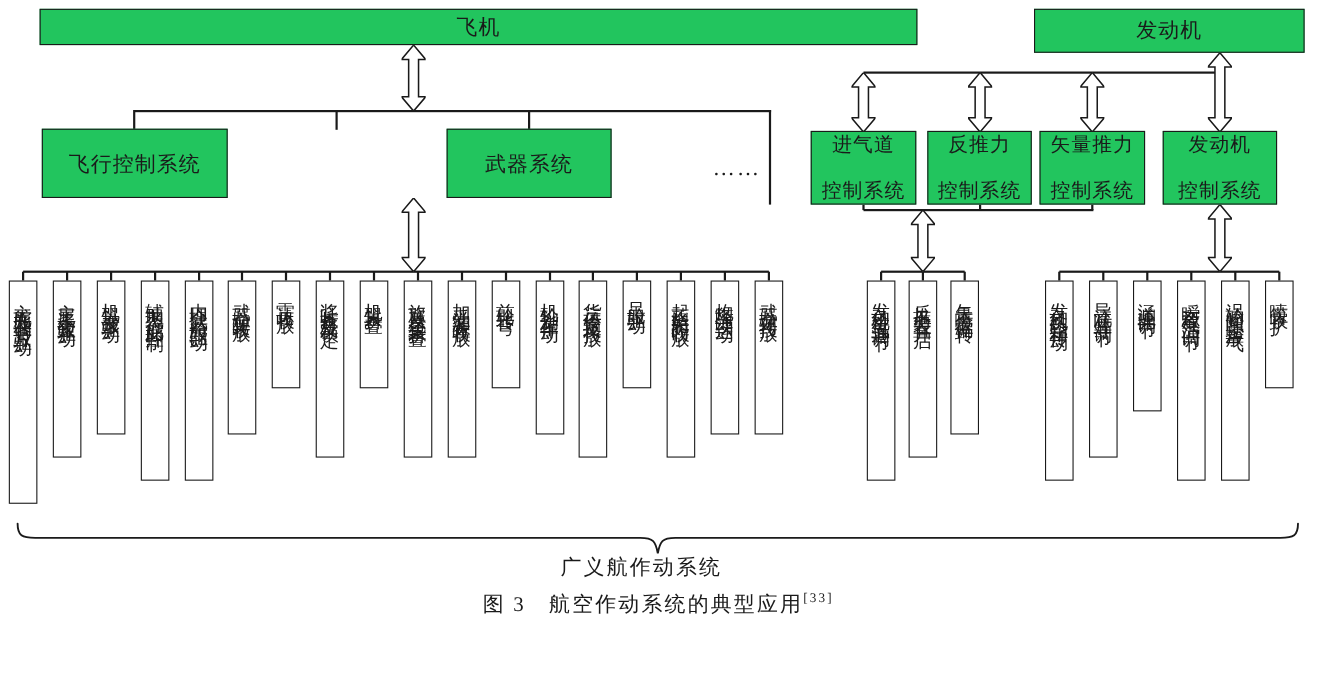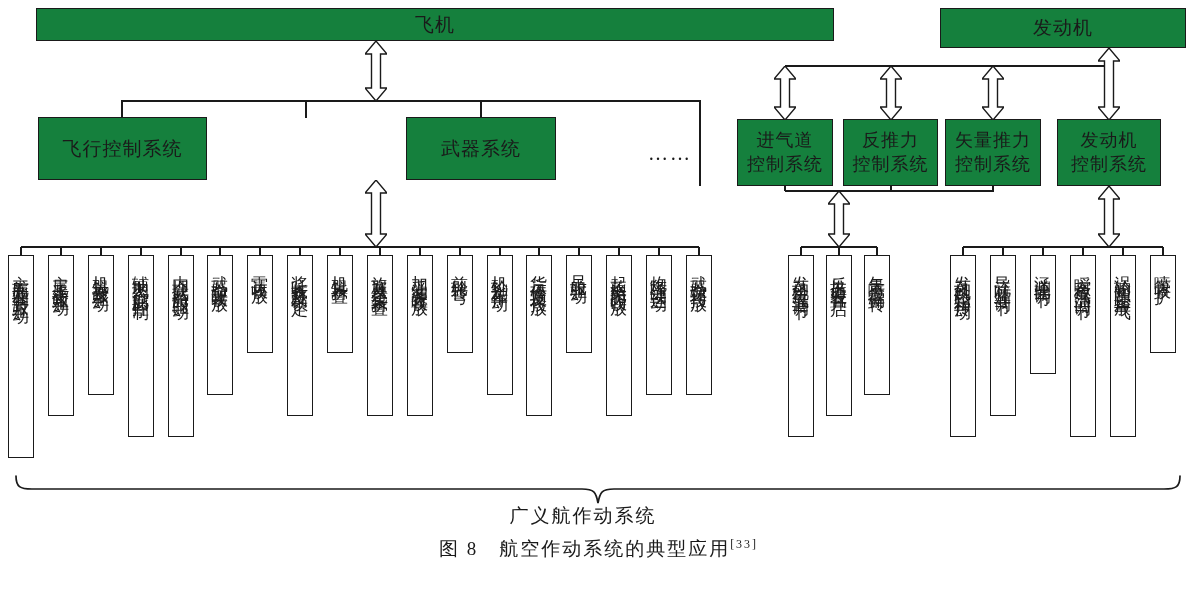--- a/index.html
+++ b/index.html
@@ -3,25 +3,25 @@
 <meta charset="utf-8">
 <style>
   * { margin:0; padding:0; box-sizing:border-box; }
   html,body { background:#ffffff; }
   .canvas {
     position:relative; width:1197px; height:612px; background:#fff;
     font-family:"Liberation Serif","DejaVu Serif",serif; color:#1a1a1a;
     overflow:hidden;
   }
   .box {
-    position:absolute; border:1.5px solid #1a1a1a; background:#15803d;
+    position:absolute; border:1.5px solid #1a1a1a; background:#22c55e;
     display:flex; align-items:center; justify-content:center;
     font-size:19px; letter-spacing:1px; z-index:3; text-align:center;
   }
-  .box2 { flex-direction:column; font-size:18px; line-height:1.3; letter-spacing:1px; }
+  .box2 { flex-direction:column; font-size:18px; line-height:1.3; letter-spacing:1px;justify-content:space-between; }
   .leaf {
     position:absolute; border:1.5px solid #1a1a1a; background:#fff;
     width:26px; writing-mode:vertical-lr; text-orientation:upright;
     font-size:17px; letter-spacing:4px; line-height:23px;
     padding-top:6px; z-index:3;
   }
   .line { position:absolute; background:#1a1a1a; z-index:1; }
   .line.h { height:1.5px; }
   .line.v { width:1.5px; }
   .dblarrow { position:absolute; z-index:2; }
@@ -64,21 +64,21 @@
     <span>发动机</span>
     <span>控制系统</span>
   </div>
 
   <svg class="brace-svg" width="1168" height="32" viewBox="0 0 1168 32">
     <path d="M2 2 C2 13 6 15 18 15 L568 15 C580 15 582 18 584 29 C586 18 588 15 600 15 L1150 15 C1162 15 1166 13 1166 2"></path>
   </svg>
   <div class="brace-label">广义航作动系统</div>
 
   <div class="caption cap-zh">
-    <span>图 8　航空作动系统的典型应用</span><sup>[33]</sup>
+    <span>图 3　航空作动系统的典型应用</span><sup>[33]</sup>
   </div>
 
 <div class="line h" style="left:122px;top:100px;width:579px"></div>
     <div class="line v" style="left:121.3px;top:100px;height:18px"></div>
     <div class="line v" style="left:305.3px;top:100px;height:18px"></div>
     <div class="line v" style="left:480.3px;top:100px;height:18px"></div>
     <div class="line v" style="left:699.3px;top:100px;height:86px"></div>
     <div class="line h" style="left:785px;top:65px;width:325px"></div>
     <div class="line h" style="left:785px;top:190px;width:209px"></div>
     <div class="line v" style="left:784.3px;top:186px;height:5px"></div>

